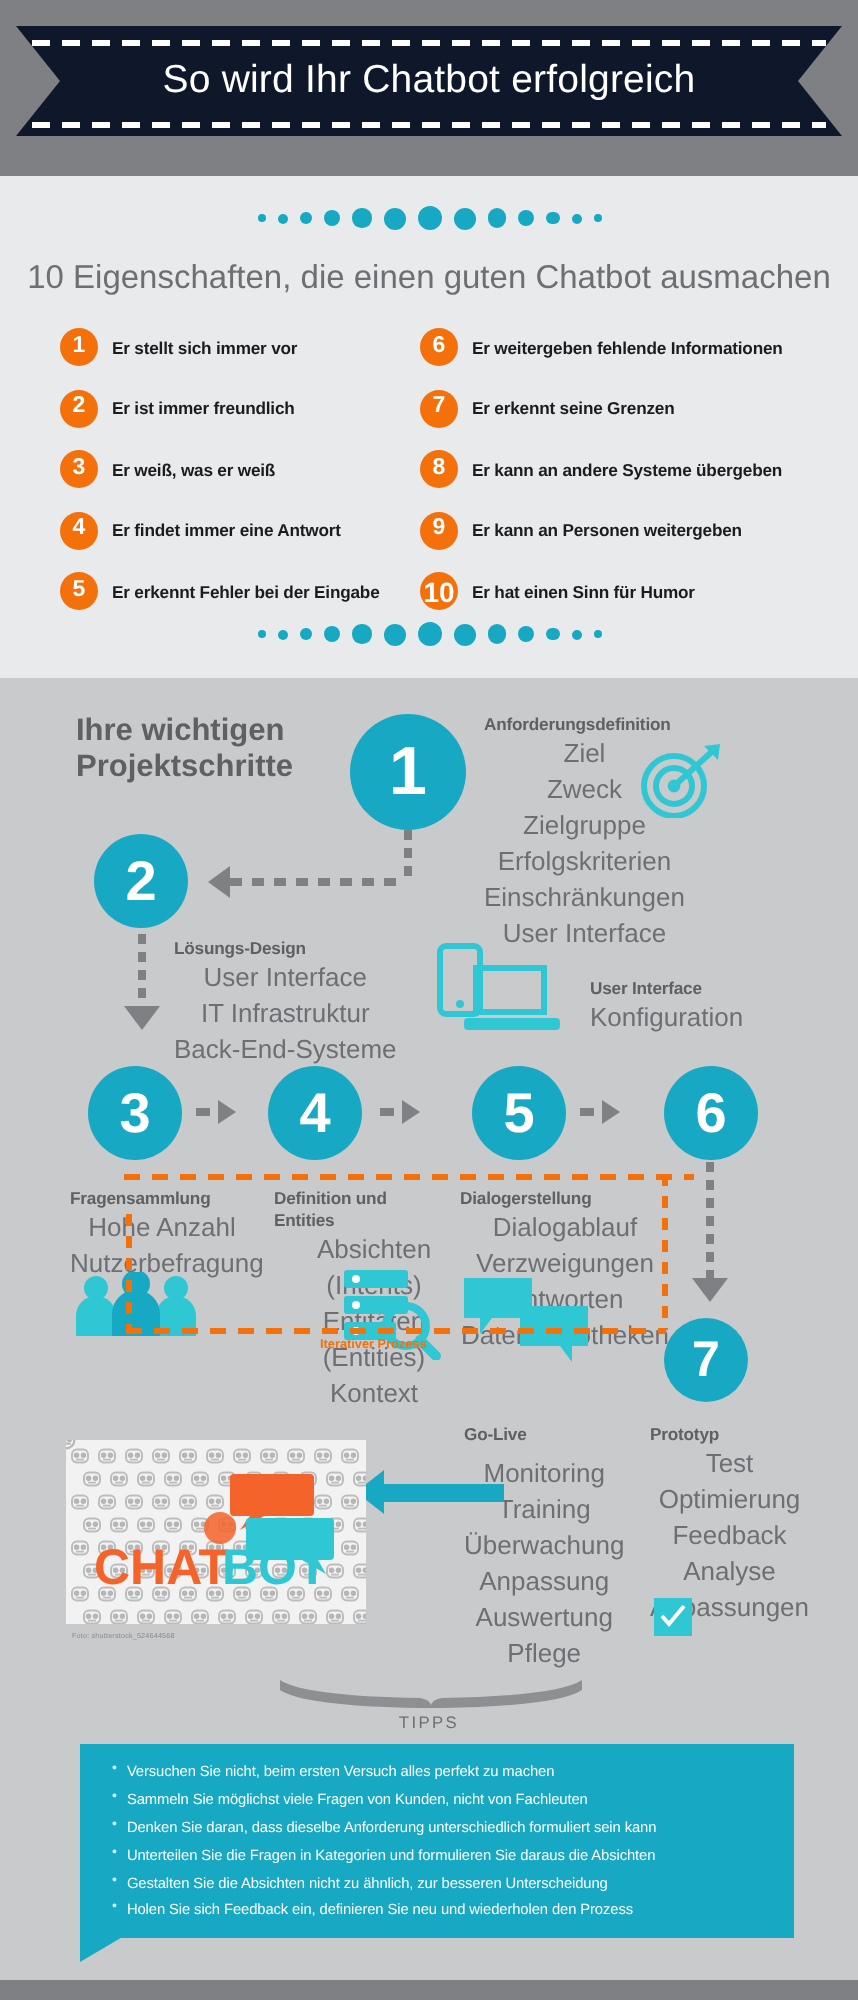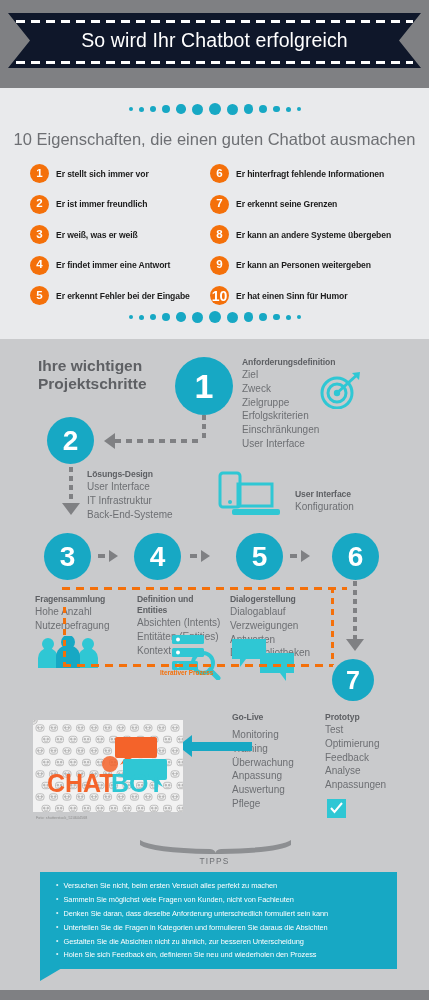--- a/index.html
+++ b/index.html
@@ -78,21 +78,21 @@
     display: flex; align-items: center; justify-content: center;
     line-height: 1;
   }
   .c-lg { width: 58px; height: 58px; font-size: 34px; }
   .c-md { width: 47px; height: 47px; font-size: 28px; }
   .c-sm { width: 42px; height: 42px; font-size: 25px; }
 
   .blk { position: absolute; }
   .blk-h { font-size: 8.6px; font-weight: bold; color: #5e6064; line-height: 1.28;
            letter-spacing: -0.1px; }
-  .blk-l { font-size: 10px; color: #6d6f73; line-height: 1.38; }
+  .blk-l { font-size: 13px; color: #6d6f73; line-height: 1.38; text-align: center; }
 
   .vdash { position: absolute; width: 4px;
     background: repeating-linear-gradient(to bottom,
       #7f8083 0px, #7f8083 5px, transparent 5px, transparent 9px); }
   .hdash { position: absolute; height: 4px;
     background: repeating-linear-gradient(to right,
       #7f8083 0px, #7f8083 6px, transparent 6px, transparent 11px); }
   .vdash-o { position: absolute; width: 3px;
     background: repeating-linear-gradient(to bottom,
       #f4700a 0px, #f4700a 6px, transparent 6px, transparent 11px); }
@@ -184,21 +184,21 @@
         <span style="width: 4px; height: 4px;"></span>
       </div>
     <div class="props-title">10 Eigenschaften, die einen guten Chatbot ausmachen</div>
     <div class="props-grid" id="props-grid">
         <div class="prop">
           <div class="prop-num">1</div>
           <div class="prop-text">Er stellt sich immer vor</div>
         </div>
         <div class="prop">
           <div class="prop-num">6</div>
-          <div class="prop-text">Er hinterfragt fehlende Informationen</div>
+          <div class="prop-text">Er weitergeben fehlende Informationen</div>
         </div>
         <div class="prop">
           <div class="prop-num">2</div>
           <div class="prop-text">Er ist immer freundlich</div>
         </div>
         <div class="prop">
           <div class="prop-num">7</div>
           <div class="prop-text">Er erkennt seine Grenzen</div>
         </div>
         <div class="prop">

